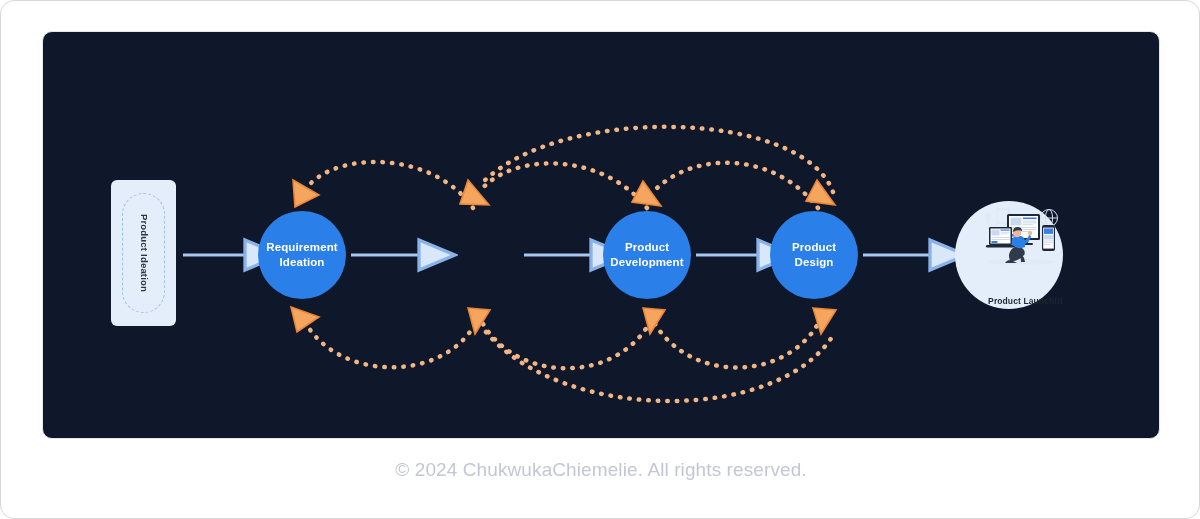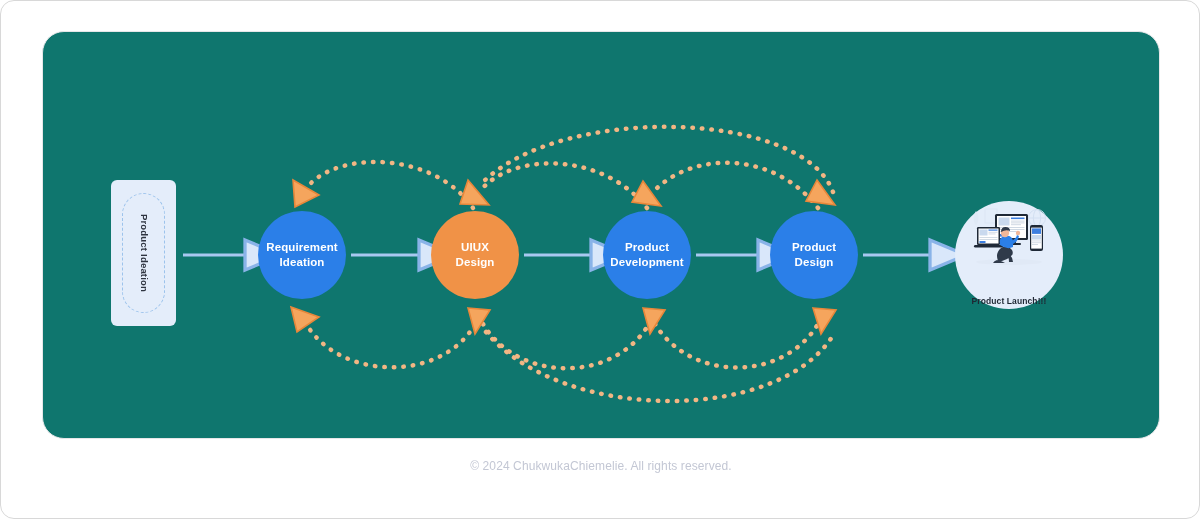--- a/index.html
+++ b/index.html
@@ -24,23 +24,23 @@
     background: #ffffff;
     overflow: hidden;
   }
   .diagram-panel {
     position: absolute;
     left: 41px;
     top: 30px;
     width: 1118px;
     height: 408px;
     box-sizing: border-box;
-    background: #0f766e;
+    background: #0f172a;
     border: 1px solid #e6e6e8;
-    border-radius: 22px;
+    border-radius: 10px;
   }
   .stage-svg {
     position: absolute;
     left: 0; top: 0;
     width: 1118px;
     height: 408px;
     display: block;
   }
   
   .ideation-box {
@@ -92,40 +92,40 @@
   }
   
   .launch-node {
     position: absolute;
     width: 108px;
     height: 108px;
     border-radius: 50%;
     background: #e4edfa;
     display: flex;
     flex-direction: column;
-    align-items: center;
+    align-items: flex-end;
     justify-content: center;
     gap: 27px;
   }
   .launch-illus { display:block; }
   .launch-label {
     font-size: 8.5px;
     font-weight: 700;
     color: #1f2733;
     margin-top: 2px;
     letter-spacing: .1px;
   }
   
   .footer-text {
     position: absolute;
     left: 0;
     top: 458px;
     width: 1200px;
     text-align: center;
-    font-size: 12px;
+    font-size: 19px;
     color: #c3c7d4;
     letter-spacing: .1px;
   }
 </style>
 </head>
 <body>
 
 <div class="page-frame">
 
   <div class="diagram-panel">
@@ -182,25 +182,20 @@
       <div class="ideation-inner"></div>
       <div class="ideation-label">Product Ideation</div>
     </div>
 
     <div class="stage-node" style="left:215px; top:179px; background:#2b7fe8;">
       <div class="stage-text">
         <span>Requirement</span><br><span>Ideation</span>
       </div>
     </div>
 
-    <div class="stage-node" style="left:388px; top:179px; background:#f09247;">
-      <div class="stage-text">
-        <span>UIUX</span><br><span>Design</span>
-      </div>
-    </div>
 
     <div class="stage-node" style="left:560px; top:179px; background:#2b7fe8;">
       <div class="stage-text">
         <span>Product</span><br><span>Development</span>
       </div>
     </div>
 
     <div class="stage-node" style="left:727px; top:179px; background:#2b7fe8;">
       <div class="stage-text">
         <span>Product</span><br><span>Design</span>

